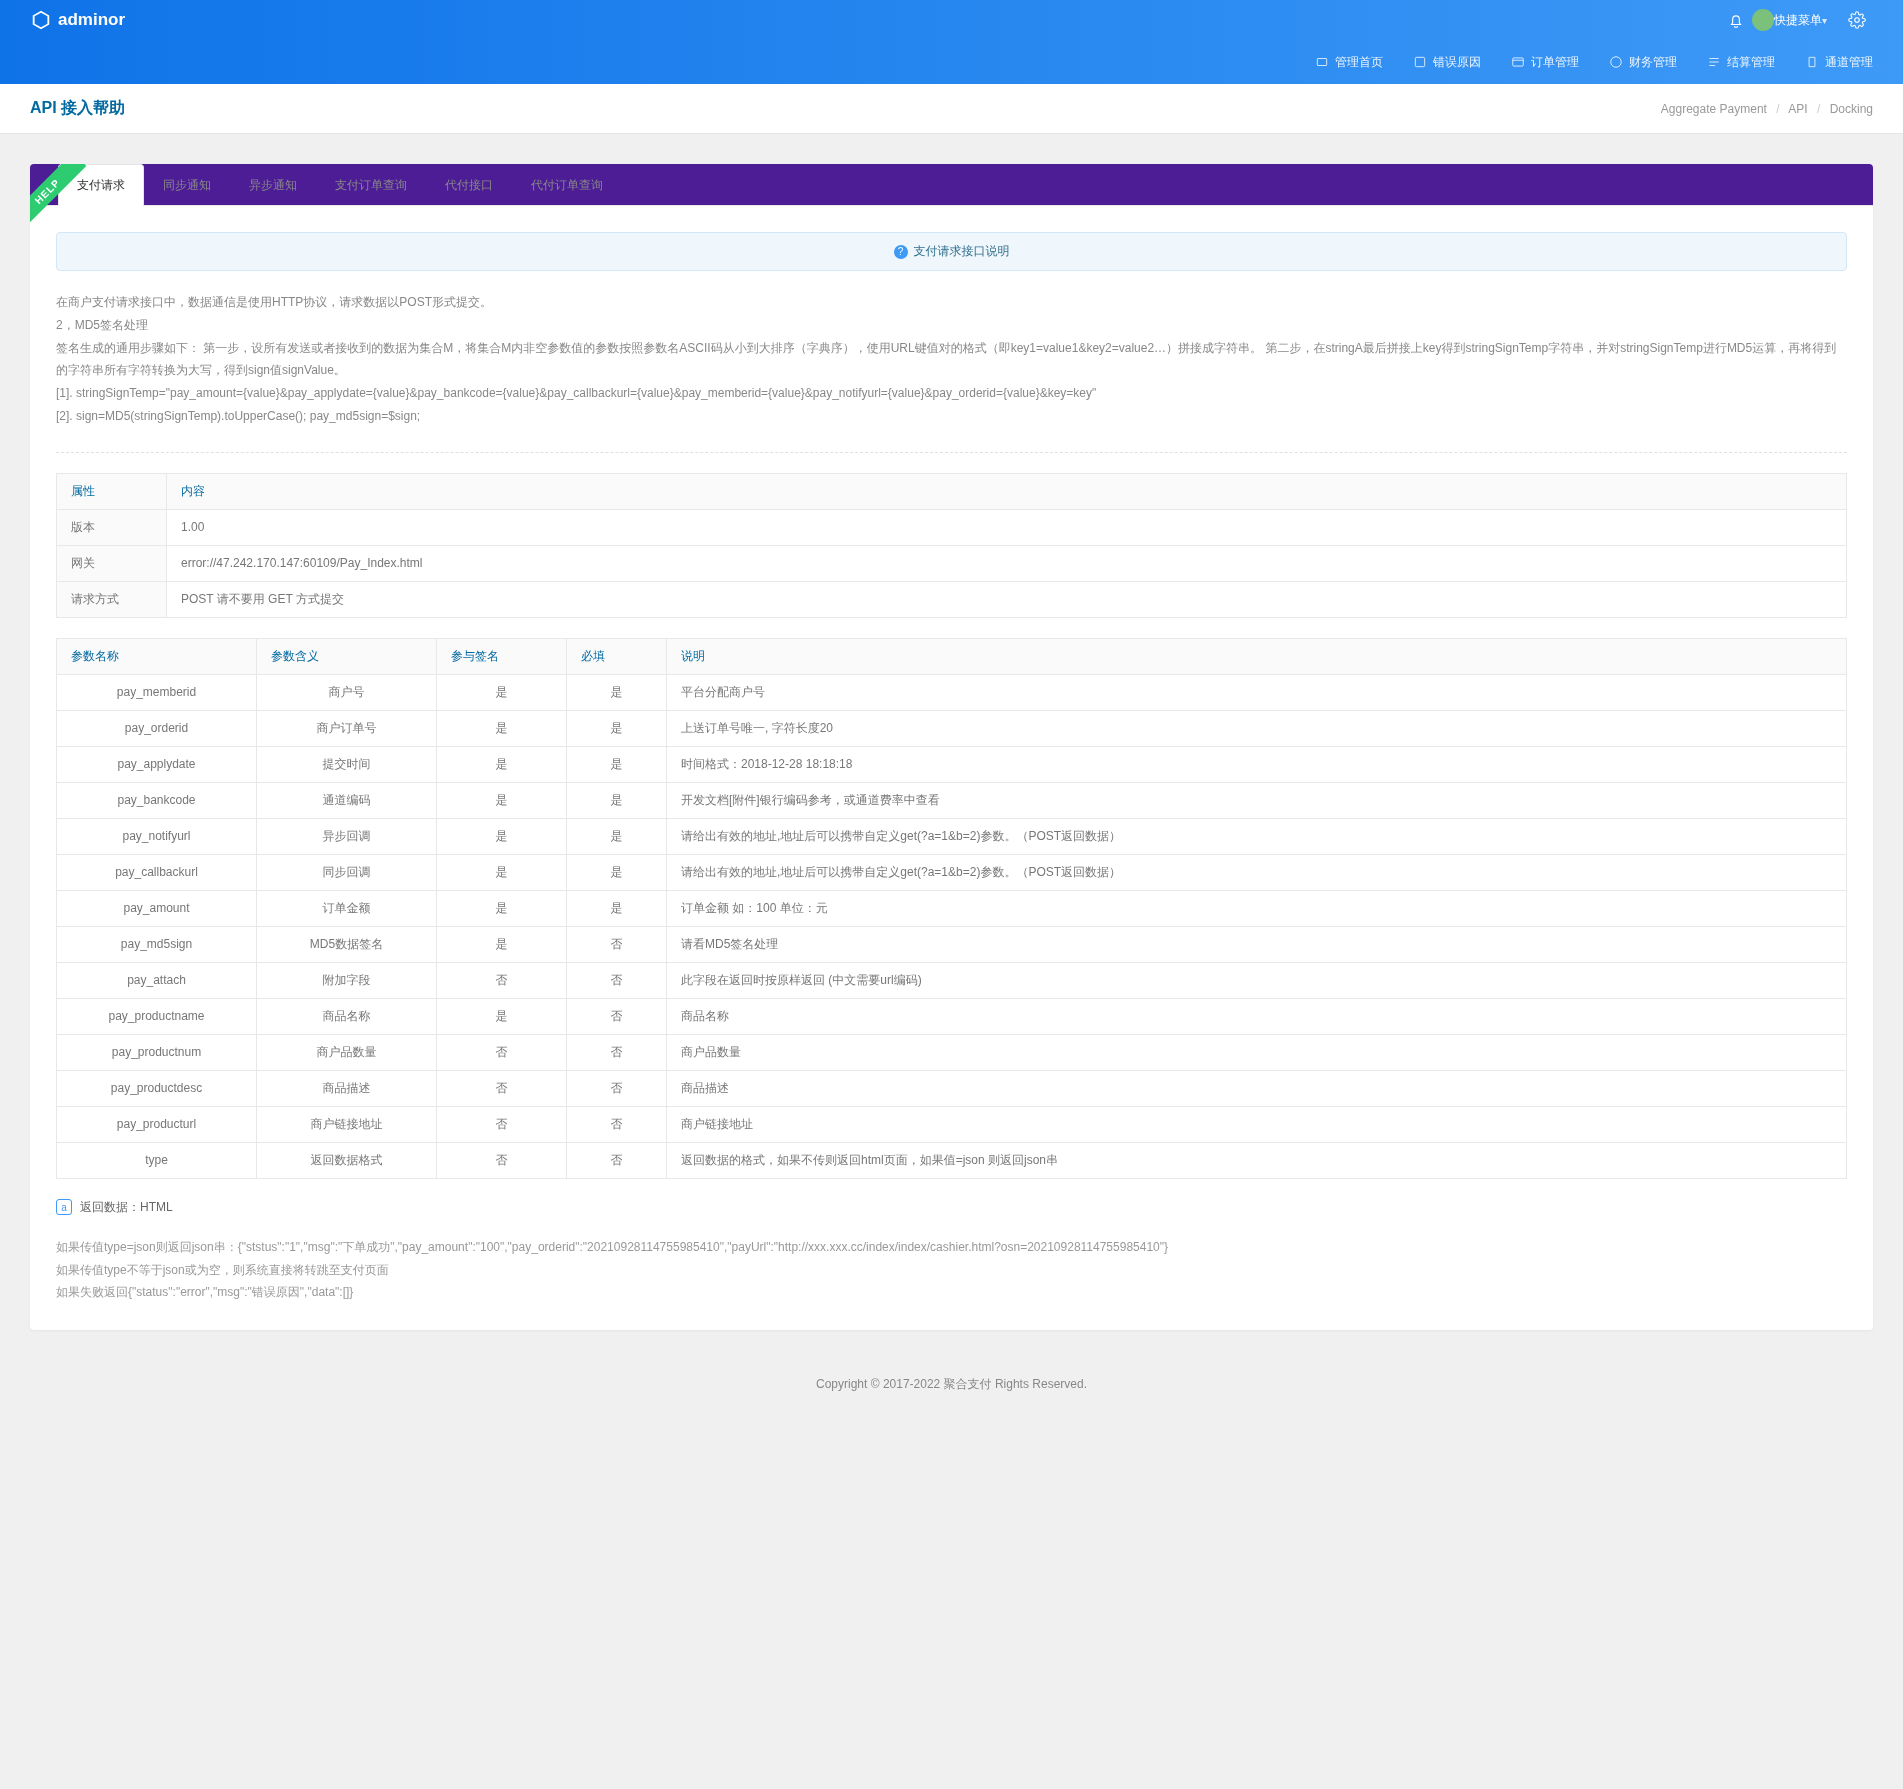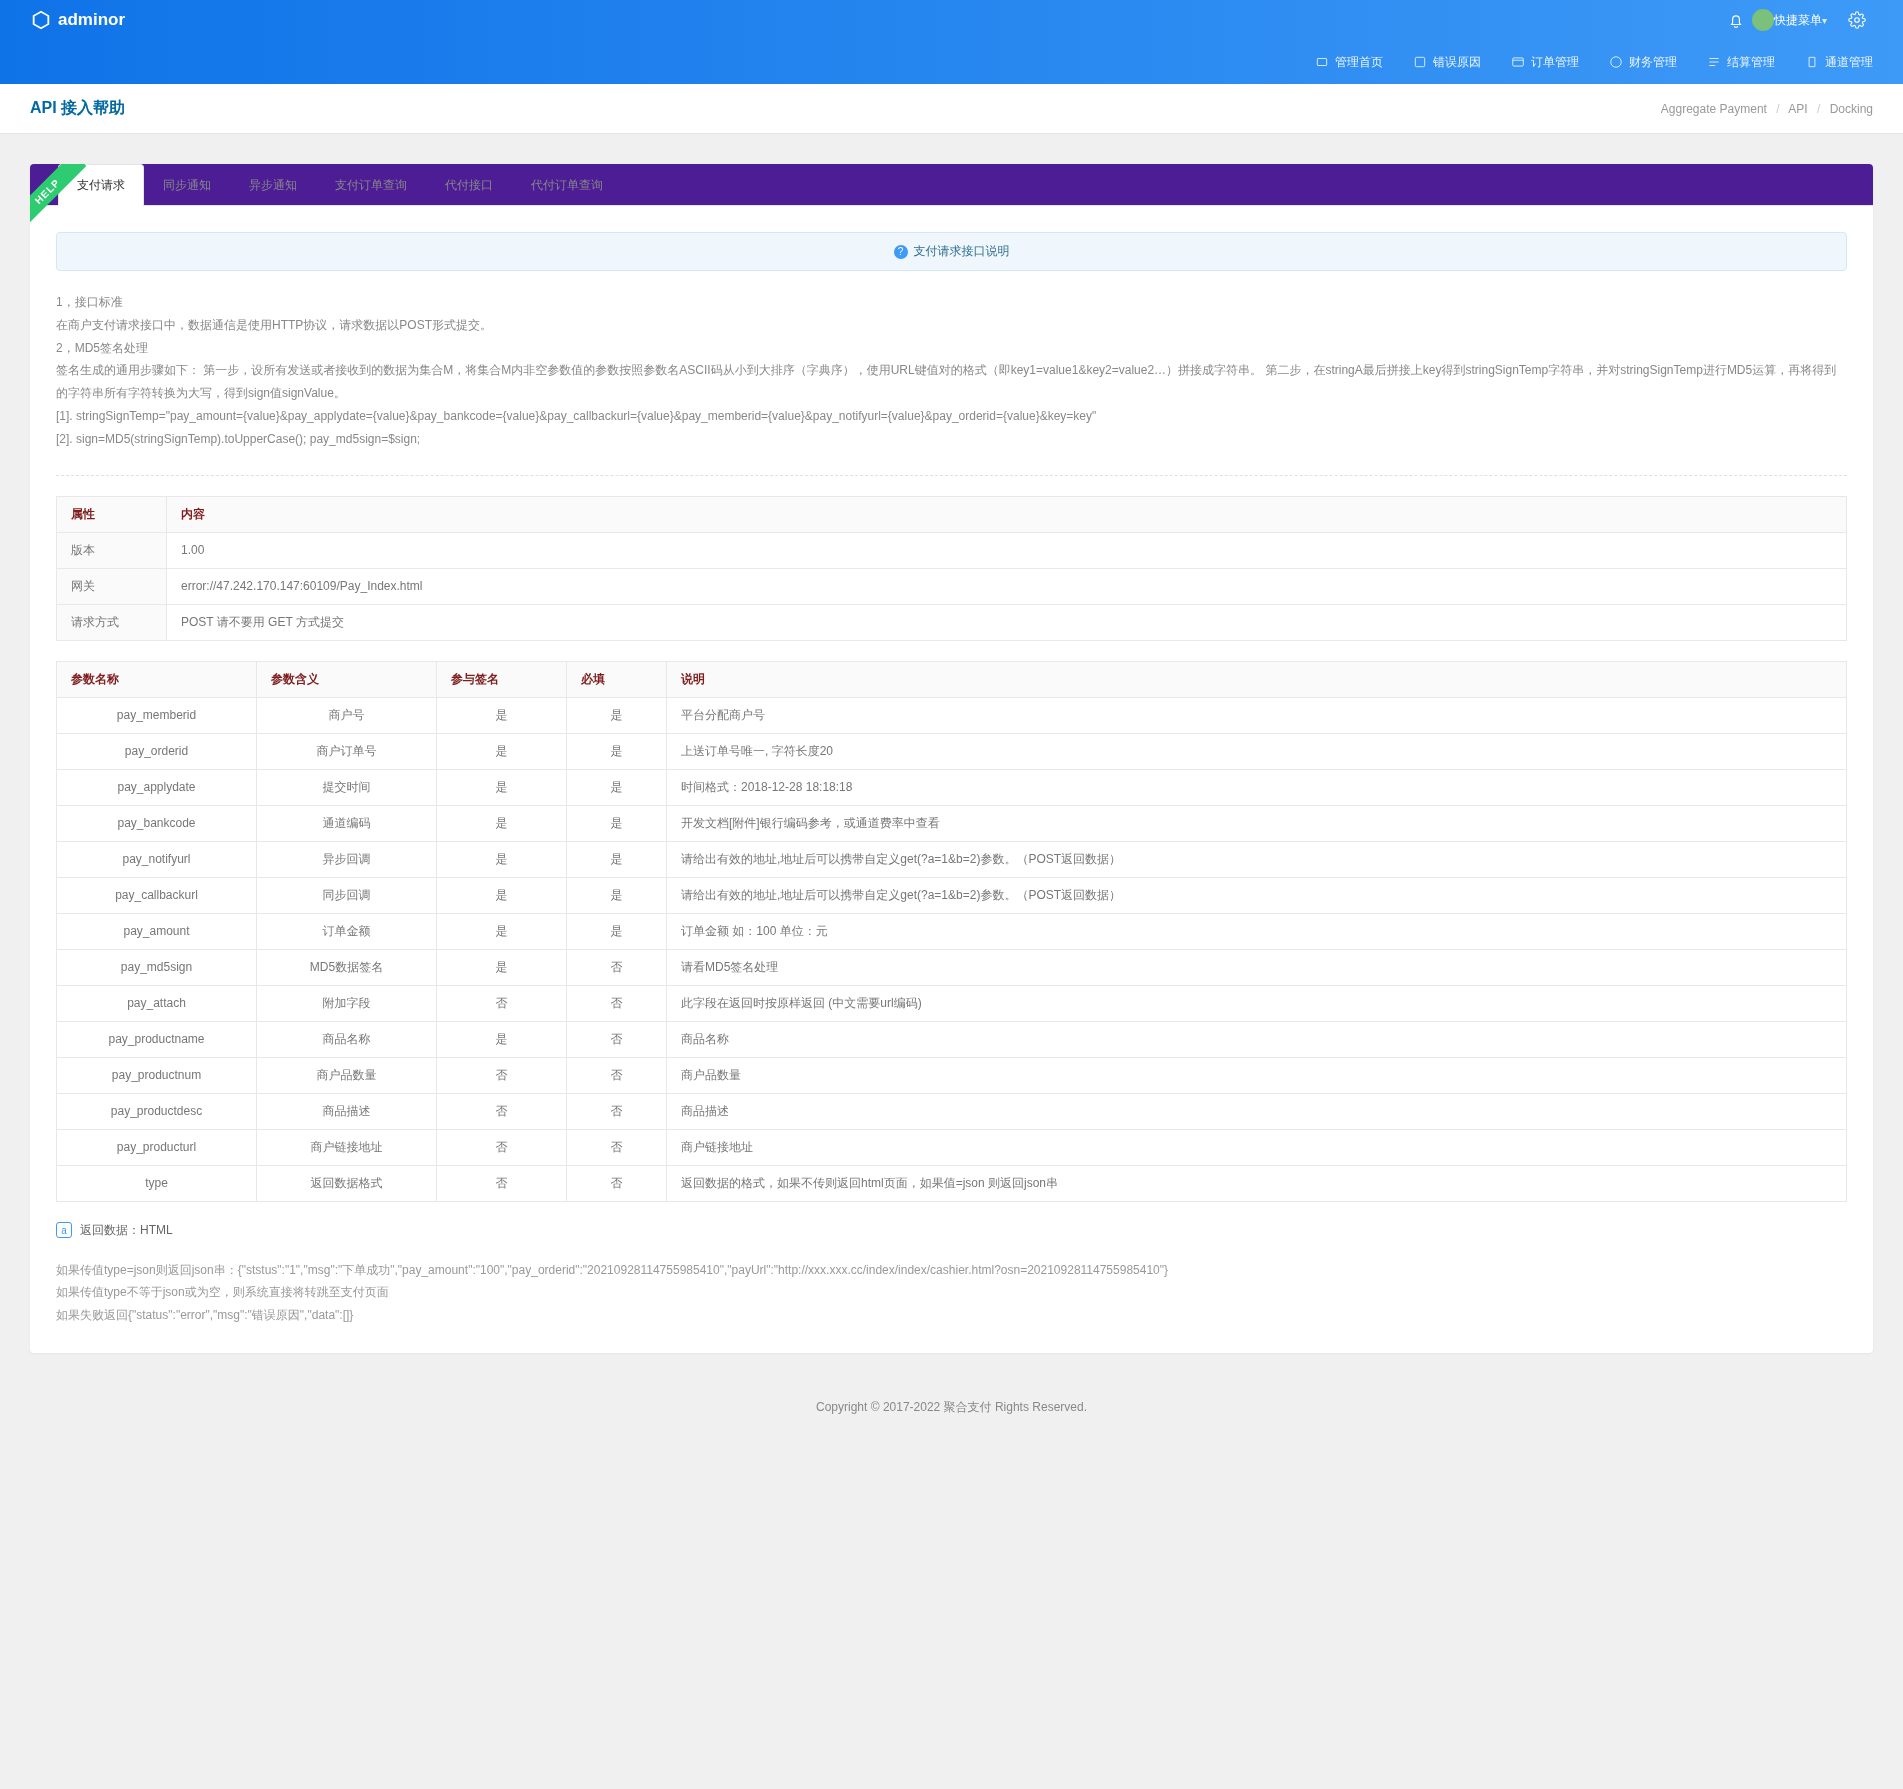--- a/index.html
+++ b/index.html
@@ -130,21 +130,21 @@
     border-collapse:collapse;
     font-size:12px;
     margin-bottom:20px;
   }
   table.grid th, table.grid td {
     border:1px solid #e8e8e8;
     padding:9px 14px;
     color:#777;
     text-align:left;
   }
-  table.grid th { background:#fafafa; color:#7f1d1d; font-weight:bold;}
+  table.grid th { background:#fafafa; color:#0369a1; font-weight:normal;}
   table.grid.center td { text-align:center; }
   table.grid.center td.left, table.grid.center th.left { text-align:left; }
   table.grid.kv td:first-child { width:110px; background:#fafafa; }
 
   
   .return-head {
     font-size:12px; color:#666; margin:14px 0 20px;
     display:flex; align-items:center; gap:8px;
   }
   .return-head .badge {
@@ -250,21 +250,20 @@
 
     <div class="card-body">
       <div class="help-ribbon">HELP</div>
 
       <div class="info-bar">
         <span class="qmark">?</span>
         <span>支付请求接口说明</span>
       </div>
 
       <div class="desc" id="desc">
-          <div>1，接口标准</div>
           <div>在商户支付请求接口中，数据通信是使用HTTP协议，请求数据以POST形式提交。</div>
           <div>2，MD5签名处理</div>
           <div>签名生成的通用步骤如下： 第一步，设所有发送或者接收到的数据为集合M，将集合M内非空参数值的参数按照参数名ASCII码从小到大排序（字典序），使用URL键值对的格式（即key1=value1&amp;key2=value2…）拼接成字符串。 第二步，在stringA最后拼接上key得到stringSignTemp字符串，并对stringSignTemp进行MD5运算，再将得到的字符串所有字符转换为大写，得到sign值signValue。</div>
           <div>[1]. stringSignTemp="pay_amount={value}&amp;pay_applydate={value}&amp;pay_bankcode={value}&amp;pay_callbackurl={value}&amp;pay_memberid={value}&amp;pay_notifyurl={value}&amp;pay_orderid={value}&amp;key=key"</div>
           <div>[2]. sign=MD5(stringSignTemp).toUpperCase(); pay_md5sign=$sign;</div>
         </div>
 
       <hr class="div">
 
       <table class="grid kv">

